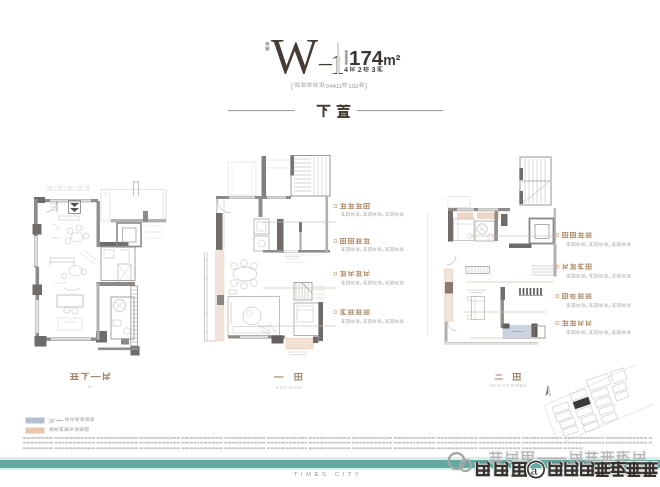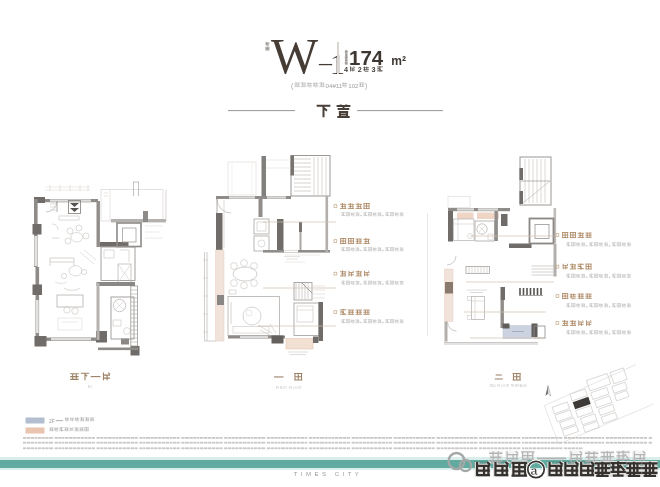--- a/index.html
+++ b/index.html
@@ -8,21 +8,21 @@
 <div id="page">
 
 <div class="abs" style="left:271px;top:26.5px;width:75px;height:50px;font-family:'Liberation Serif',serif;color:#453c36;">
 <span class="abs" style="left:0px;top:0px;font-size:50px;letter-spacing:-2px;">W</span>
 <span class="abs" style="left:48px;top:21px;font-size:26px;">–</span>
 <span class="abs" style="left:59px;top:20.5px;font-size:30px;">1</span>
 </div>
 
 <div class="abs" style="left:337px;top:42px;width:1.5px;height:32px;background:#d9d6d2;"></div>
 
-<div class="abs" style="left:349px;top:46px;font-size:20.5px;font-weight:bold;color:#3d3732;">174<span style="font-size:12px;margin-left:8px;">m²</span></div>
+<div class="abs" style="left:349px;top:46px;font-size:20.5px;font-weight:bold;color:#3d3732;">174<span style="font-size:14px;">m²</span></div>
 
 <svg class="abs" style="left:0;top:0" width="660" height="487" viewBox="0 0 660 487">
 
 <g stroke="#5a524c" stroke-width="0.45" stroke-linecap="butt" fill="none">
 <path d="M265.51 42.94H269.29 M265.51 44.23H269.29 M266.34 42.19V45.21 M267.85 42.19V44.23 M266.64 45.29H268.91"></path>
 <path d="M265.51 47.09H269.29 M265.51 50.11H269.29 M265.89 47.09V50.11 M268.91 47.09V50.11 M265.89 48.60H268.91 M267.40 47.09V50.11"></path>
 </g>
 
 <g stroke="#6b6460" stroke-width="0.45" stroke-linecap="butt" fill="none">
 <path d="M345.00 50.65H347.50 M345.00 52.65H347.50 M345.25 50.65V52.65 M347.25 50.65V52.65 M345.25 51.65H347.25 M346.25 50.65V52.65"></path>

